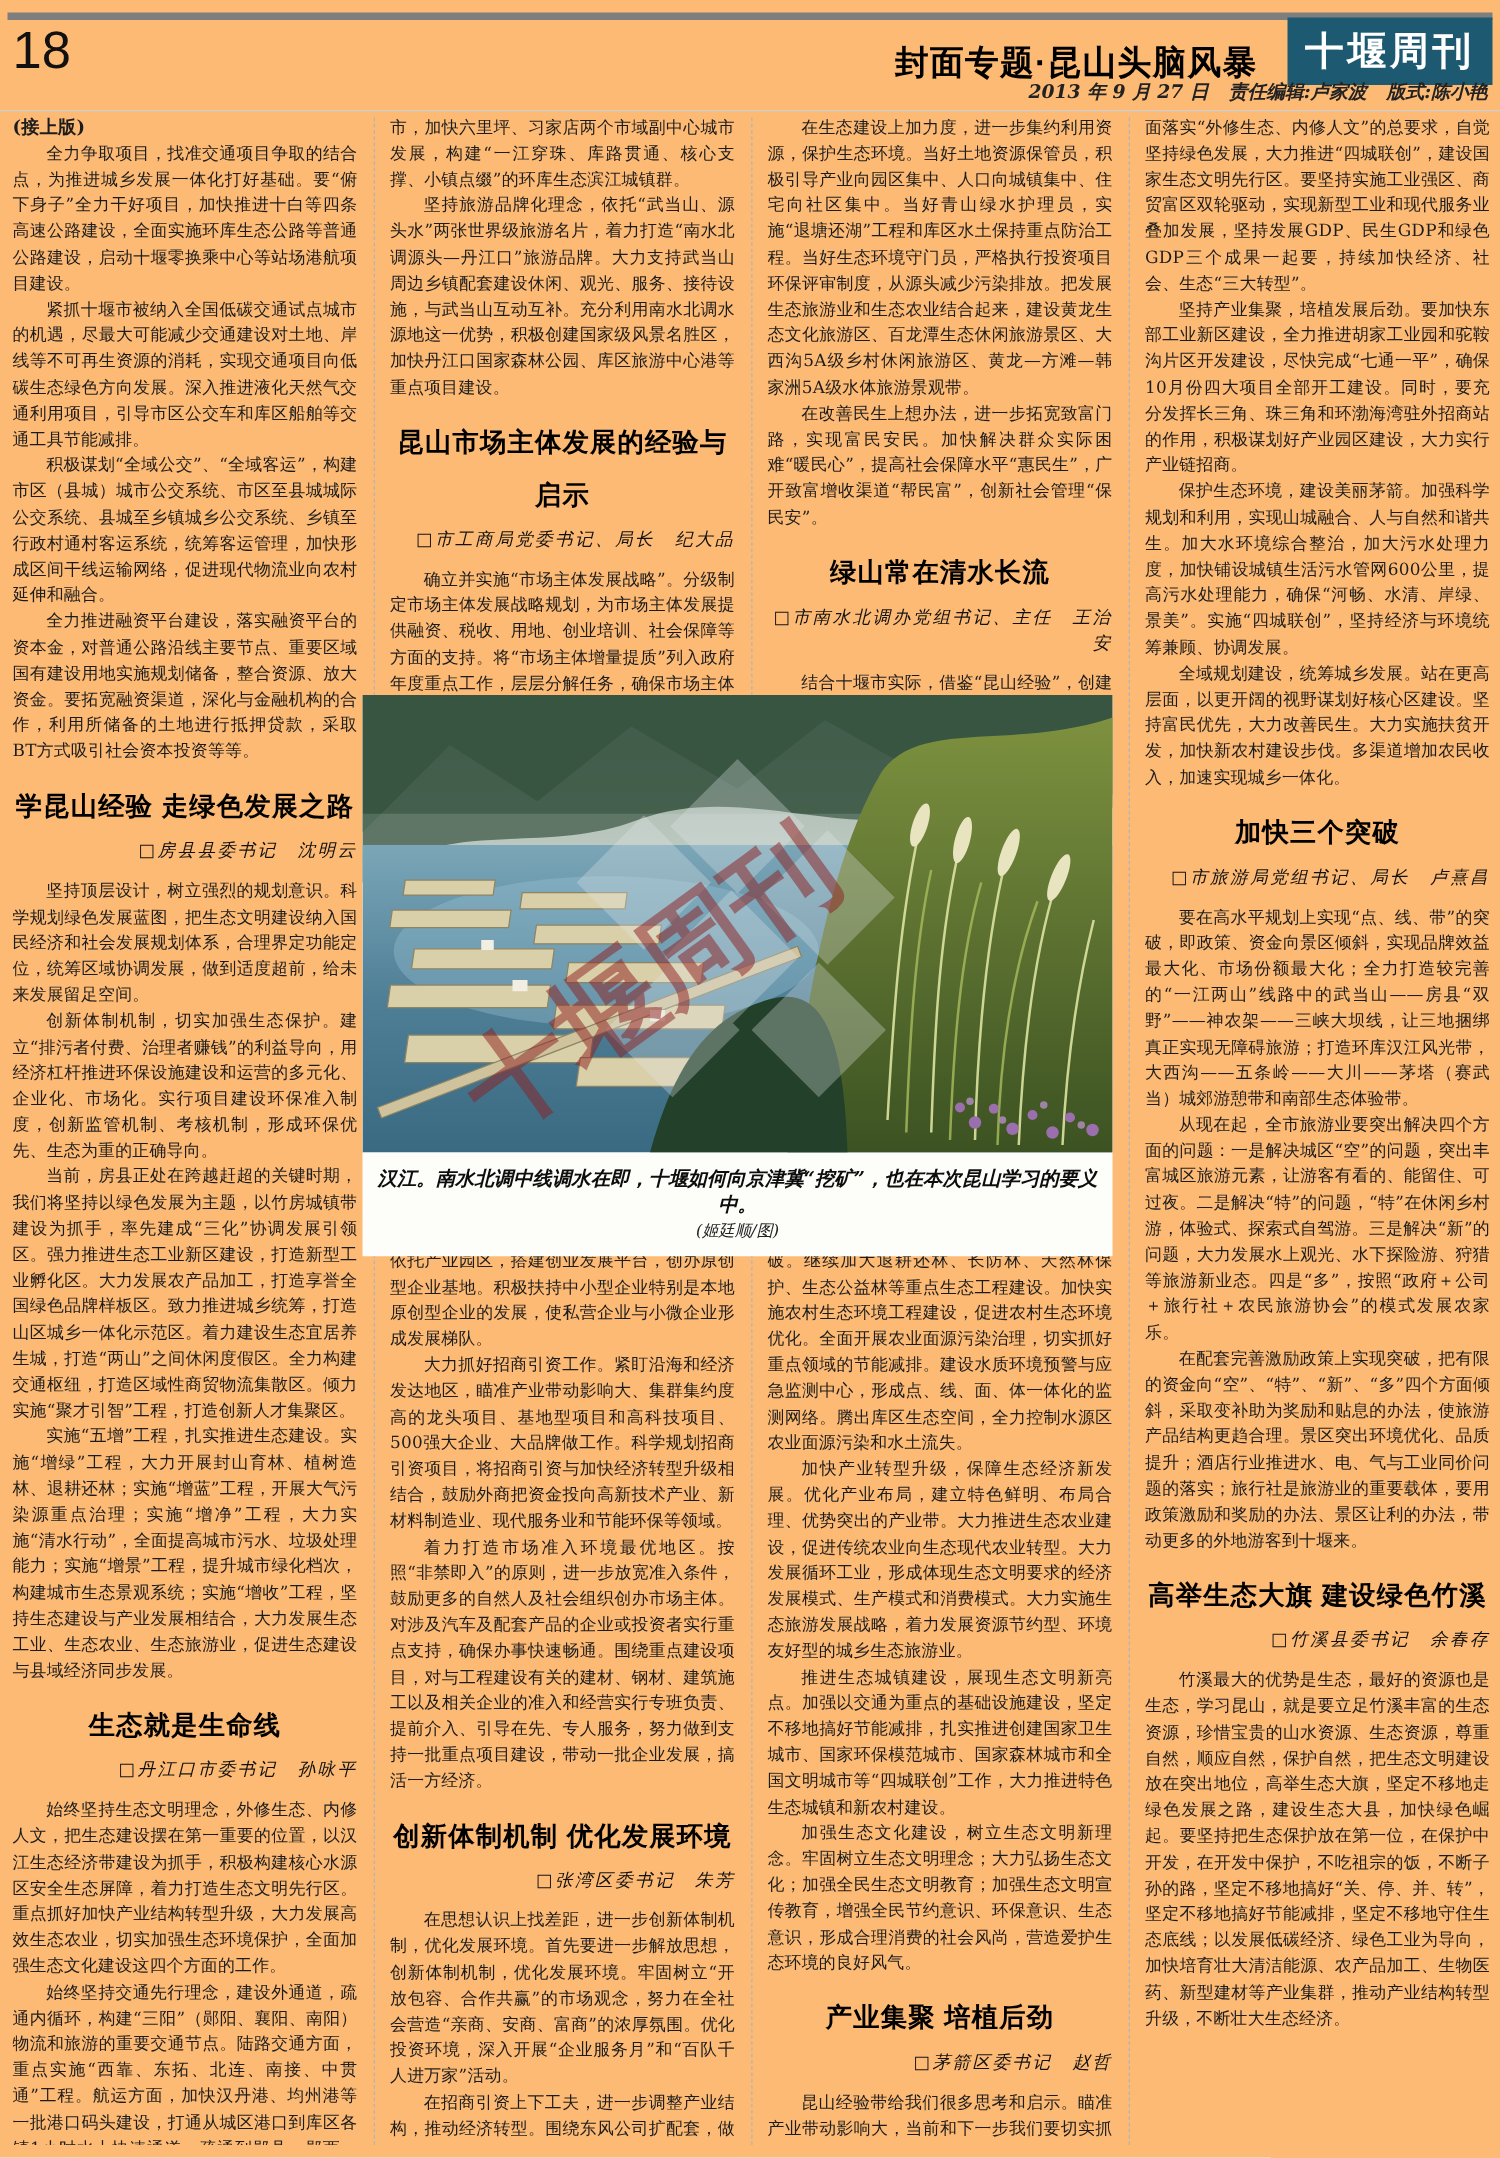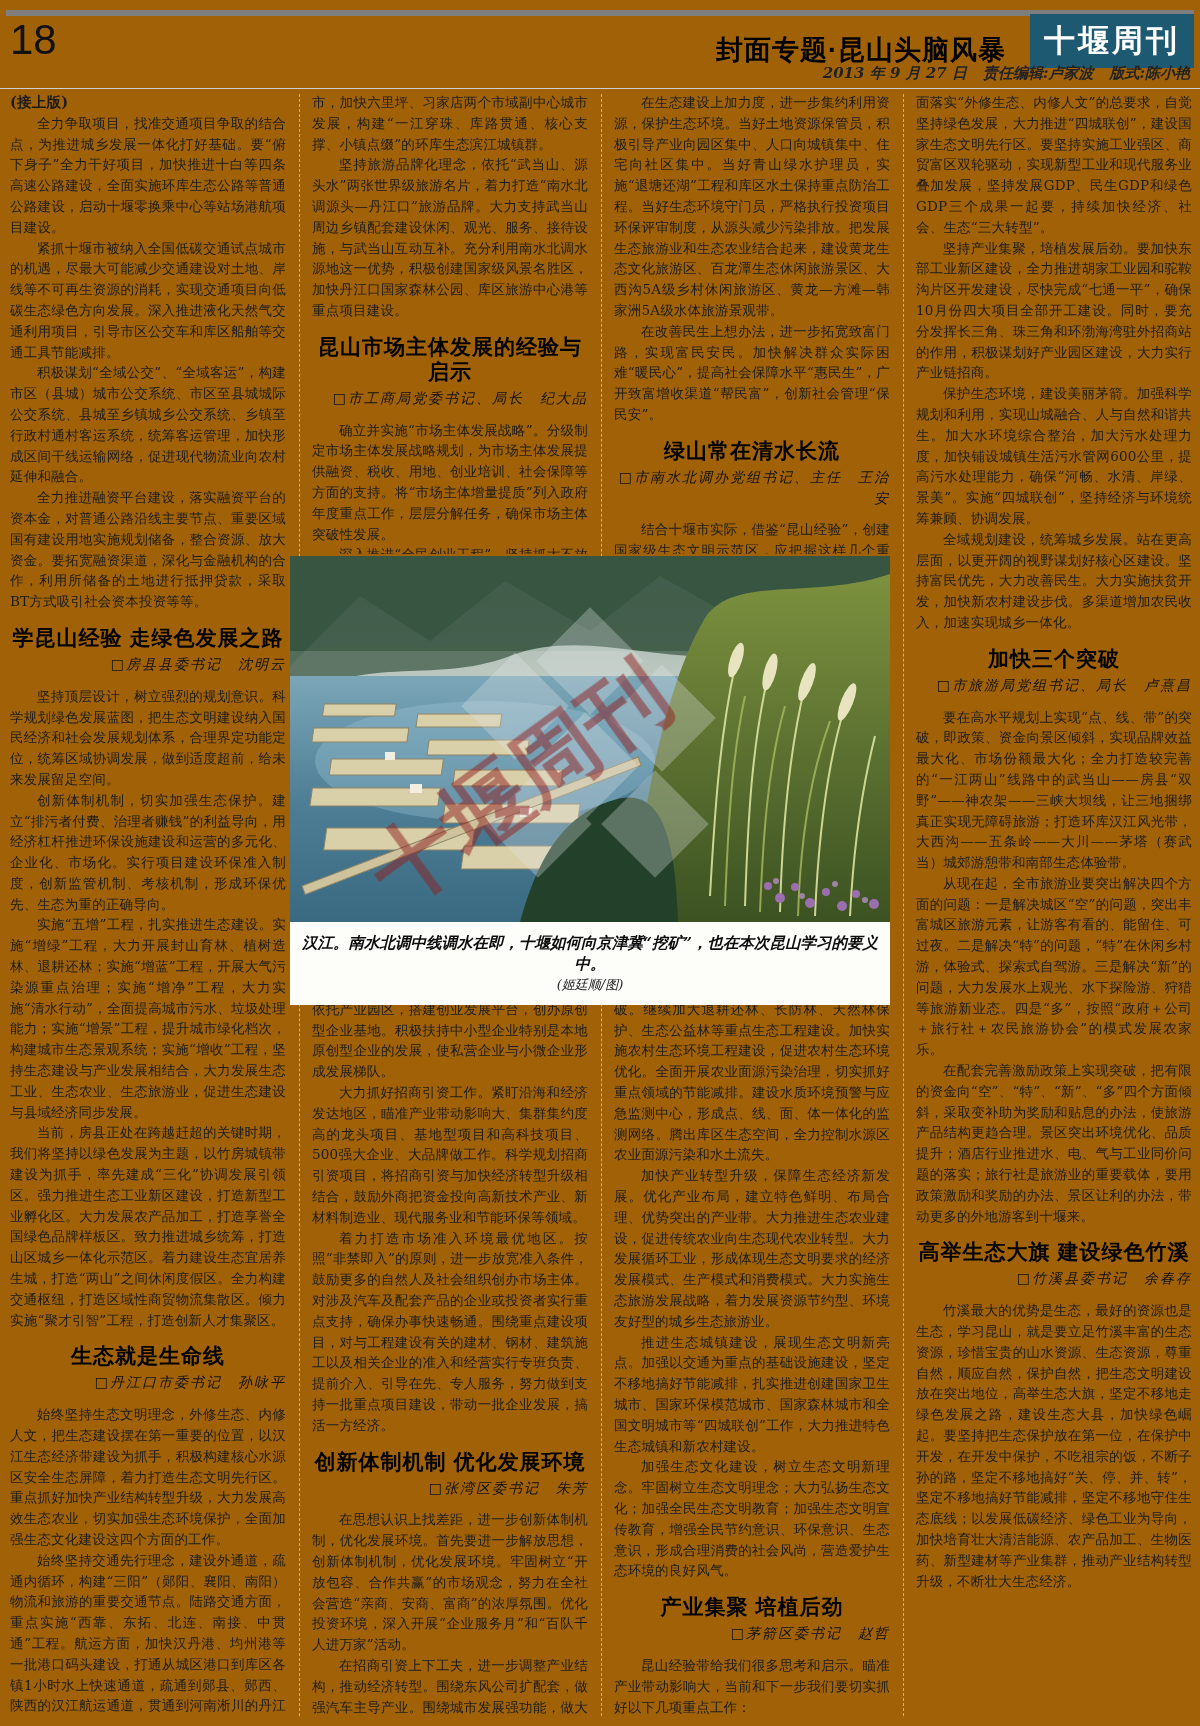--- a/index.html
+++ b/index.html
@@ -1,36 +1,36 @@
 <!DOCTYPE html>
 <html><head>
 <meta charset="utf-8">
 <style>
   html,body{margin:0;padding:0;background:#e9e9e5;}
-  .page{position:relative;width:1200px;height:1726px;margin:0 auto;background:#a16207;
+  .page{position:relative;width:1200px;height:1726px;margin:0 auto;background:#fdba74;
         font-family:"DejaVu Serif","Liberation Serif",serif;color:#1c1c1c;overflow:hidden;}
   .topbar{position:absolute;left:6px;top:10px;width:1188px;height:6px;background:#7e7e7e;}
   .pagenum{position:absolute;left:10px;top:18px;font-family:"Liberation Sans",sans-serif;
            font-size:42px;line-height:44px;color:#111;}
   .header-right{position:absolute;right:6px;top:14px;display:flex;align-items:flex-end;gap:24px;}
   .section-title{font-family:"Liberation Sans",sans-serif;font-weight:700;font-size:27px;color:#000;letter-spacing:1px;}
   .masthead{display:block;padding:6px 14px;color:#fff;font-family:"Liberation Sans",sans-serif;
             font-weight:700;font-size:31px;letter-spacing:3px;background:#1d5a72;}
   .dateline{position:absolute;right:10px;top:64px;font-size:15px;font-weight:700;font-style:italic;color:#222;}
   .dateline span{margin-left:16px;}
   .header-rule{position:absolute;left:0;top:88px;width:1200px;height:1px;background:#cfcfcf;}
   .colsep{position:absolute;top:94px;height:1622px;width:0;border-left:1px dashed #b3b3b3;}
   #sep1{left:299px;} #sep2{left:601px;} #sep3{left:903px;}
   .col{position:absolute;width:276px;overflow:hidden;font-size:13.5px;line-height:20.8px;
        text-align:justify;letter-spacing:0.2px;}
   .col p{margin:0;text-indent:2em;}
   .col p.noindent{text-indent:0;}
   .marker{font-weight:700;font-size:14.5px;}
   .col h2{font-family:"Liberation Sans",sans-serif;font-size:21px;font-weight:700;text-align:center;
-          margin:13px 0 4px;line-height:25px;letter-spacing:1px;text-indent:0;color:#000;}
+          margin:13px 0 4px;line-height:42px;letter-spacing:1px;text-indent:0;color:#000;}
   .byline{font-size:14px;font-style:italic;text-align:right;margin:0 0 11px;letter-spacing:2px;color:#111;}
   #col1{left:10px;top:92px;height:1624px;}
   #col2top{left:312px;top:92px;height:462px;}
   #col2bot{left:312px;top:978px;height:738px;}
   #col3top{left:614px;top:92px;height:462px;}
   #col3bot{left:614px;top:978px;height:738px;}
   #col4{left:916px;top:92px;height:1624px;}
   .photo-wrap{position:absolute;left:290px;top:556px;width:600px;background:#fdfdfa;}
   .photo{width:600px;height:366px;display:block;}
   .caption1{font-size:15.5px;font-weight:700;font-style:italic;text-align:center;margin-top:6px;color:#0d0d0d;}
@@ -56,22 +56,22 @@
   <div id="col1" class="col">
       <div class="marker">(接上版)</div>
       <p>全力争取项目，找准交通项目争取的结合点，为推进城乡发展一体化打好基础。要“俯下身子”全力干好项目，加快推进十白等四条高速公路建设，全面实施环库生态公路等普通公路建设，启动十堰零换乘中心等站场港航项目建设。</p>
       <p>紧抓十堰市被纳入全国低碳交通试点城市的机遇，尽最大可能减少交通建设对土地、岸线等不可再生资源的消耗，实现交通项目向低碳生态绿色方向发展。深入推进液化天然气交通利用项目，引导市区公交车和库区船舶等交通工具节能减排。</p>
       <p>积极谋划“全域公交”、“全域客运”，构建市区（县城）城市公交系统、市区至县城城际公交系统、县城至乡镇城乡公交系统、乡镇至行政村通村客运系统，统筹客运管理，加快形成区间干线运输网络，促进现代物流业向农村延伸和融合。</p>
       <p>全力推进融资平台建设，落实融资平台的资本金，对普通公路沿线主要节点、重要区域国有建设用地实施规划储备，整合资源、放大资金。要拓宽融资渠道，深化与金融机构的合作，利用所储备的土地进行抵押贷款，采取BT方式吸引社会资本投资等等。</p>
       <h2>学昆山经验 走绿色发展之路</h2>
       <div class="byline">□房县县委书记　沈明云</div>
       <p>坚持顶层设计，树立强烈的规划意识。科学规划绿色发展蓝图，把生态文明建设纳入国民经济和社会发展规划体系，合理界定功能定位，统筹区域协调发展，做到适度超前，给未来发展留足空间。</p>
       <p>创新体制机制，切实加强生态保护。建立“排污者付费、治理者赚钱”的利益导向，用经济杠杆推进环保设施建设和运营的多元化、企业化、市场化。实行项目建设环保准入制度，创新监管机制、考核机制，形成环保优先、生态为重的正确导向。</p>
+      <p>当前，房县正处在跨越赶超的关键时期，我们将坚持以绿色发展为主题，以竹房城镇带建设为抓手，率先建成“三化”协调发展引领区。强力推进生态工业新区建设，打造新型工业孵化区。大力发展农产品加工，打造享誉全国绿色品牌样板区。致力推进城乡统筹，打造山区城乡一体化示范区。着力建设生态宜居养生城，打造“两山”之间休闲度假区。全力构建交通枢纽，打造区域性商贸物流集散区。倾力实施“聚才引智”工程，打造创新人才集聚区。</p>
       <p>实施“五增”工程，扎实推进生态建设。实施“增绿”工程，大力开展封山育林、植树造林、退耕还林；实施“增蓝”工程，开展大气污染源重点治理；实施“增净”工程，大力实施“清水行动”，全面提高城市污水、垃圾处理能力；实施“增景”工程，提升城市绿化档次，构建城市生态景观系统；实施“增收”工程，坚持生态建设与产业发展相结合，大力发展生态工业、生态农业、生态旅游业，促进生态建设与县域经济同步发展。</p>
-      <p>当前，房县正处在跨越赶超的关键时期，我们将坚持以绿色发展为主题，以竹房城镇带建设为抓手，率先建成“三化”协调发展引领区。强力推进生态工业新区建设，打造新型工业孵化区。大力发展农产品加工，打造享誉全国绿色品牌样板区。致力推进城乡统筹，打造山区城乡一体化示范区。着力建设生态宜居养生城，打造“两山”之间休闲度假区。全力构建交通枢纽，打造区域性商贸物流集散区。倾力实施“聚才引智”工程，打造创新人才集聚区。</p>
       <h2>生态就是生命线</h2>
       <div class="byline">□丹江口市委书记　孙咏平</div>
       <p>始终坚持生态文明理念，外修生态、内修人文，把生态建设摆在第一重要的位置，以汉江生态经济带建设为抓手，积极构建核心水源区安全生态屏障，着力打造生态文明先行区。重点抓好加快产业结构转型升级，大力发展高效生态农业，切实加强生态环境保护，全面加强生态文化建设这四个方面的工作。</p>
       <p>始终坚持交通先行理念，建设外通道，疏通内循环，构建“三阳”（郧阳、襄阳、南阳）物流和旅游的重要交通节点。陆路交通方面，重点实施“西靠、东拓、北连、南接、中贯通”工程。航运方面，加快汉丹港、均州港等一批港口码头建设，打通从城区港口到库区各镇1小时水上快速通道，疏通到郧县、郧西、陕西的汉江航运通道，贯通到河南淅川的丹江航运通道。</p>
     </div>
   <div id="col2top" class="col">
       <p class="noindent">市，加快六里坪、习家店两个市域副中心城市发展，构建“一江穿珠、库路贯通、核心支撑、小镇点缀”的环库生态滨江城镇群。</p>
       <p>坚持旅游品牌化理念，依托“武当山、源头水”两张世界级旅游名片，着力打造“南水北调源头—丹江口”旅游品牌。大力支持武当山周边乡镇配套建设休闲、观光、服务、接待设施，与武当山互动互补。充分利用南水北调水源地这一优势，积极创建国家级风景名胜区，加快丹江口国家森林公园、库区旅游中心港等重点项目建设。</p>
       <h2>昆山市场主体发展的经验与启示</h2>
       <div class="byline">□市工商局党委书记、局长　纪大品</div>

